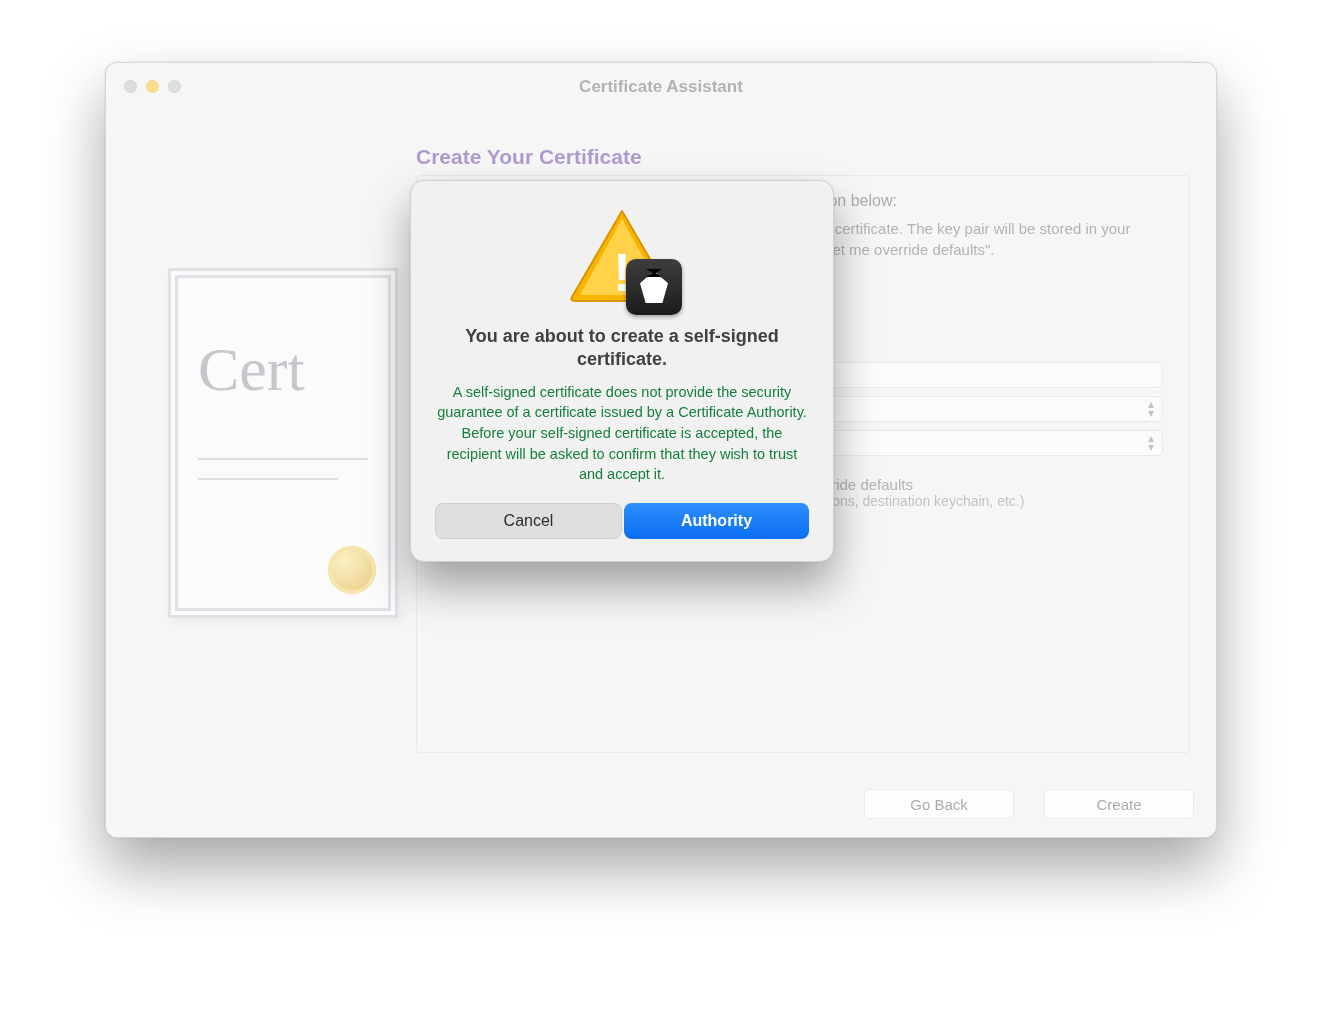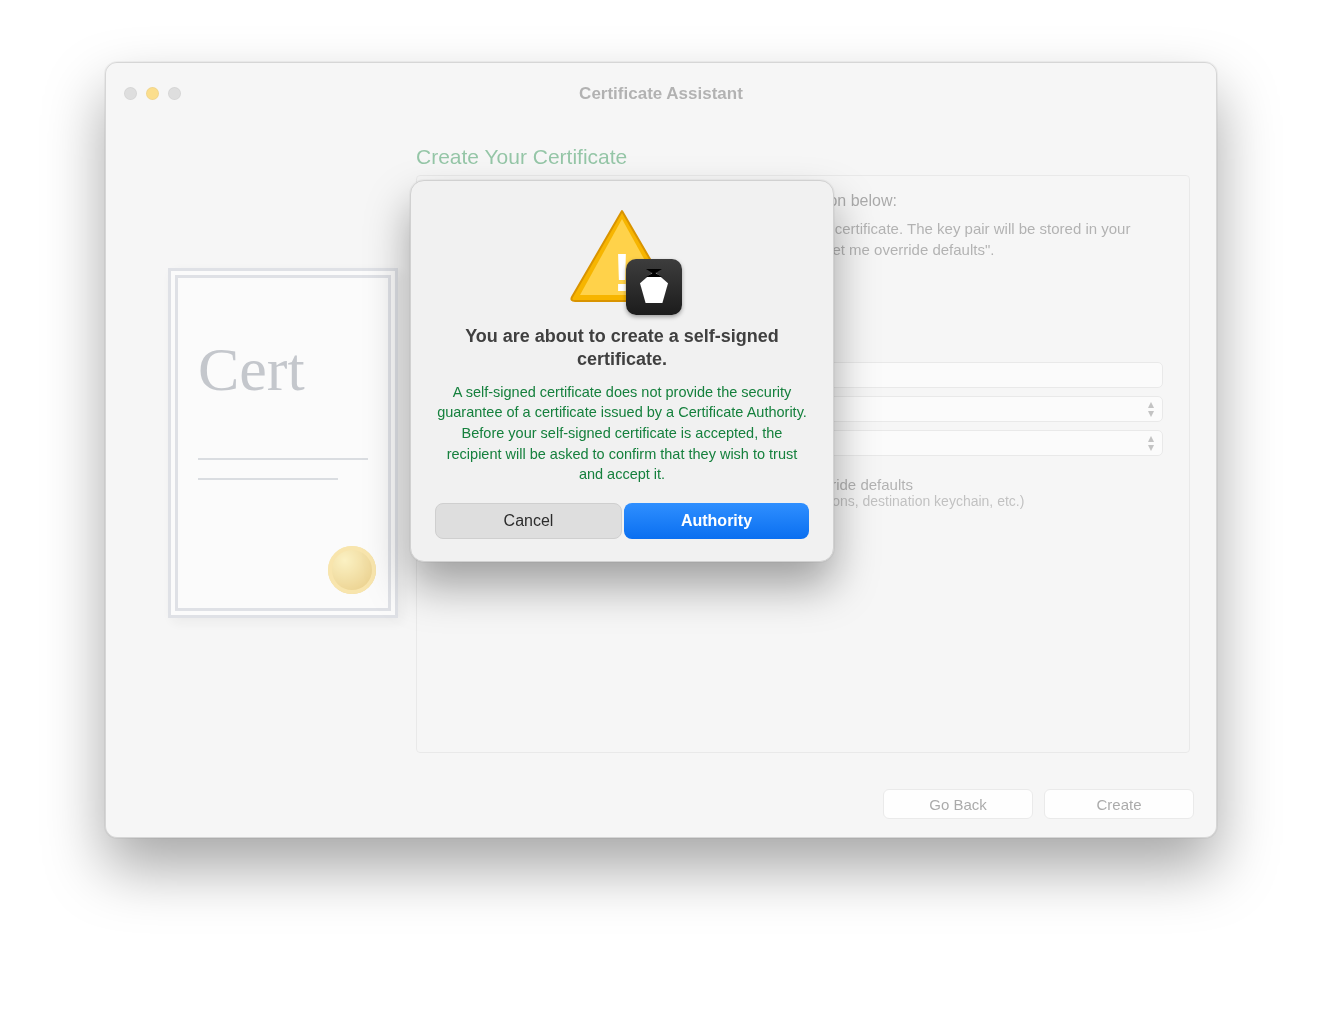--- a/index.html
+++ b/index.html
@@ -22,42 +22,42 @@
     box-shadow: 0 30px 60px rgba(0,0,0,.35), 0 0 0 1px rgba(0,0,0,.04);
     overflow: hidden;
   }
   .window-overlay {
     position: absolute; inset: 0;
     background: rgba(255,255,255,.55);
     pointer-events: none;
     z-index: 3;
   }
   .titlebar {
-    position: absolute; left: 0; right: 0; top: 8px; height: 46px;
+    position: absolute; left: 0; right: 0; top: 1px; height: 46px;
     display: flex; align-items: center; justify-content: center;
   }
   .traffic-lights {
     position: absolute; left: 18px; top: 16px;
     display: flex; gap: 9px;
   }
   .tl { width: 13px; height: 13px; border-radius: 50%; border: 1px solid rgba(0,0,0,.1); }
   .tl-close    { background: #b6b6b6; }
   .tl-min      { background: #f7b500; }
   .tl-zoom     { background: #b6b6b6; }
   .window-title {
     width: 100%; text-align: center;
     font-size: 17px; font-weight: 700;
     color: #555;
   }
 
   .pane-heading {
     position: absolute;
     left: 310px; top: 82px;
-    font-size: 21px; font-weight: 400;
-    color: #15803d;
+    font-size: 21px; font-weight: 700;
+    color: #4c1d95;
   }
 
   .content-box {
     position: absolute;
     left: 310px; top: 112px;
     width: 774px; height: 578px;
     border: 1px solid #cfcfcf;
     border-radius: 4px;
     background: #ececec;
   }
@@ -104,21 +104,21 @@
     display: flex; align-items: flex-start; font-size: 15px; color: #555;
   }
   .checkbox {
     width: 15px; height: 15px; border: 1px solid #b8b8b8; border-radius: 3px;
     background: #fff; margin-right: 8px; margin-top: 2px;
   }
   .override-row .sub { font-size: 14px; color: #777; display: block; }
 
   .bottom-buttons {
     position: absolute; right: 22px; bottom: 18px;
-    display: flex; gap: 11px;
+    display: flex; gap: 30px;
   }
   .mac-button {
     min-width: 150px; height: 30px;
     border: 1px solid #d0d0d0;
     border-radius: 6px;
     background: #fcfcfc;
     font-size: 15px; color: #444;
     display: flex; align-items: center; justify-content: center;
     padding: 0 24px;
   }

